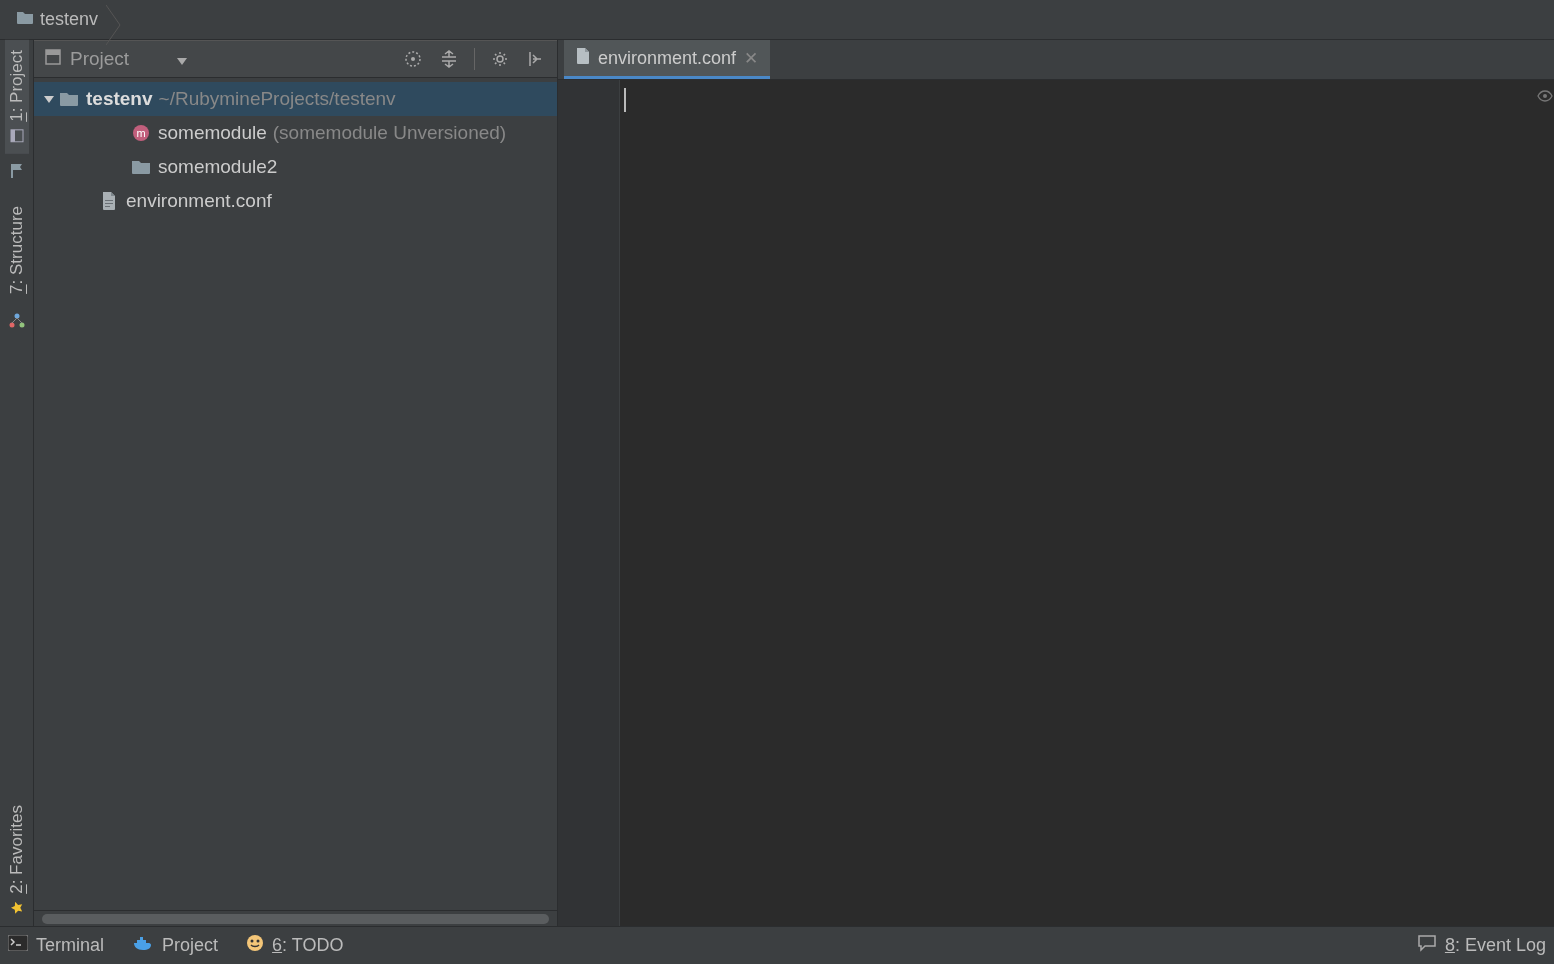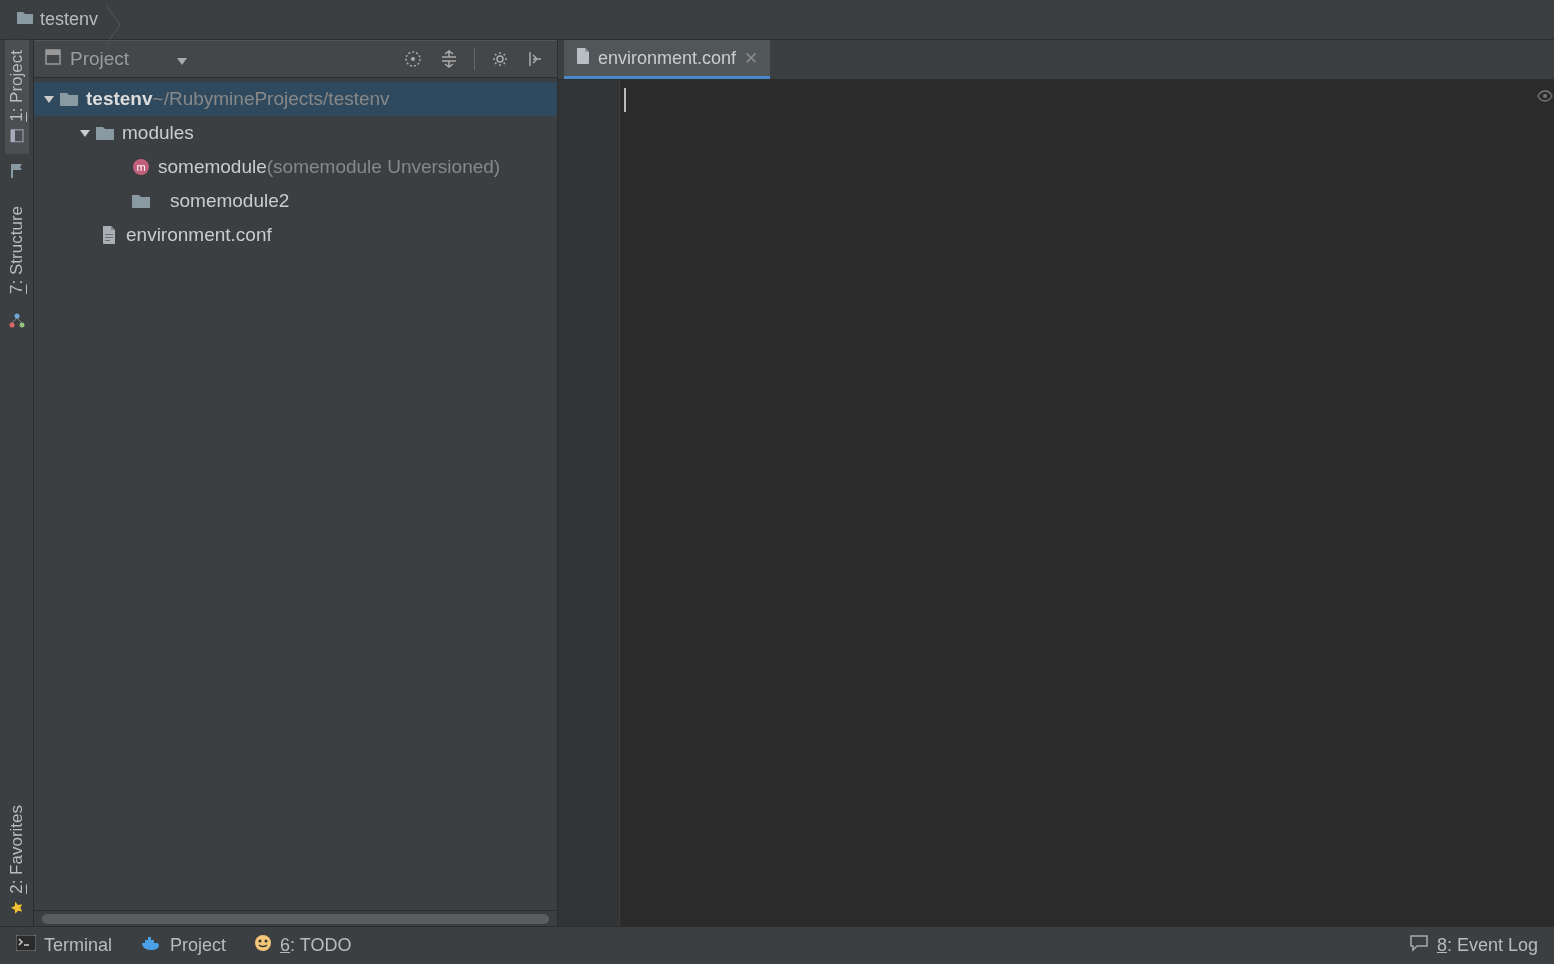--- a/index.html
+++ b/index.html
@@ -148,21 +148,21 @@
     background: #2f4a5e;
   }
   .tree-arrow {
     width: 18px;
     display:inline-flex;
     align-items:center;
     justify-content:center;
   }
   .tree-label { color: #cccccc; }
   .tree-label.bold { font-weight: 600; color: #dcdcdc; }
-  .tree-hint { color: #888888; }
+  .tree-hint { color: #888888; margin-left: 6px; }
   .folder-icon, .file-icon, .lib-icon, .m-icon {
     display:inline-flex;
     width: 22px;
     height: 18px;
     align-items:center;
     justify-content:center;
     margin-right: 6px;
   }
   .editor-area {
     flex: 1;
@@ -238,21 +238,21 @@
     flex:1;
     background: #5a5d5f;
     border-radius: 5px;
   }
   .status-bar {
     height: 38px;
     background: #3c3f41;
     border-top: 1px solid #2b2d2f;
     display: flex;
     align-items: center;
-    padding: 0 16px;
+    padding: 0 8px;
     gap: 28px;
     font-size: 18px;
     color: #bbbbbb;
     text-align: right;
   }
   .status-item {
     display:flex;
     align-items:center;
     gap: 8px;
     cursor:pointer;
@@ -369,47 +369,34 @@
         </span>
         <span class="folder-icon">
           <svg width="20" height="16" viewBox="0 0 20 16">
               <path fill="#8a9aa3" d="M1 2h7l2 2h9v10a1 1 0 0 1-1 1H2a1 1 0 0 1-1-1V2z"></path>
             </svg>
         </span>
         <span class="tree-label bold">testenv</span>
         <span class="tree-hint">~/RubymineProjects/testenv</span>
       </div>
 
-      <div class="tree-row" style="padding-left:42px;">
-        <span class="tree-arrow">
-          <svg width="12" height="12" viewBox="0 0 12 12">
-              <path fill="#ccc" d="M1 3h10L6 10z"></path>
-            </svg>
-        </span>
-        <span class="folder-icon">
-          <svg width="20" height="16" viewBox="0 0 20 16">
-              <path fill="#8a9aa3" d="M1 2h7l2 2h9v10a1 1 0 0 1-1 1H2a1 1 0 0 1-1-1V2z"></path>
-            </svg>
-        </span>
-        <span class="tree-label">modules</span>
-      </div>
 
       <div class="tree-row" style="padding-left:96px;">
         <span class="m-icon">
           <svg width="18" height="18" viewBox="0 0 18 18">
               <circle cx="9" cy="9" r="8" fill="#c15f7c"></circle>
               <text x="9" y="13" text-anchor="middle" font-size="11" fill="#fff" font-family="Arial">m</text>
             </svg>
         </span>
         <span class="tree-label">somemodule</span>
         <span class="tree-hint">(somemodule Unversioned)</span>
       </div>
 
 
-      <div class="tree-row" style="padding-left:96px;gap:12px;">
+      <div class="tree-row" style="padding-left:96px;">
         <span class="folder-icon">
           <svg width="20" height="16" viewBox="0 0 20 16">
               <path fill="#8a9aa3" d="M1 2h7l2 2h9v10a1 1 0 0 1-1 1H2a1 1 0 0 1-1-1V2z"></path>
             </svg>
         </span>
         <span class="tree-label">somemodule2</span>
       </div>
 
       <div class="tree-row" style="padding-left:64px;">
         <span class="file-icon">

